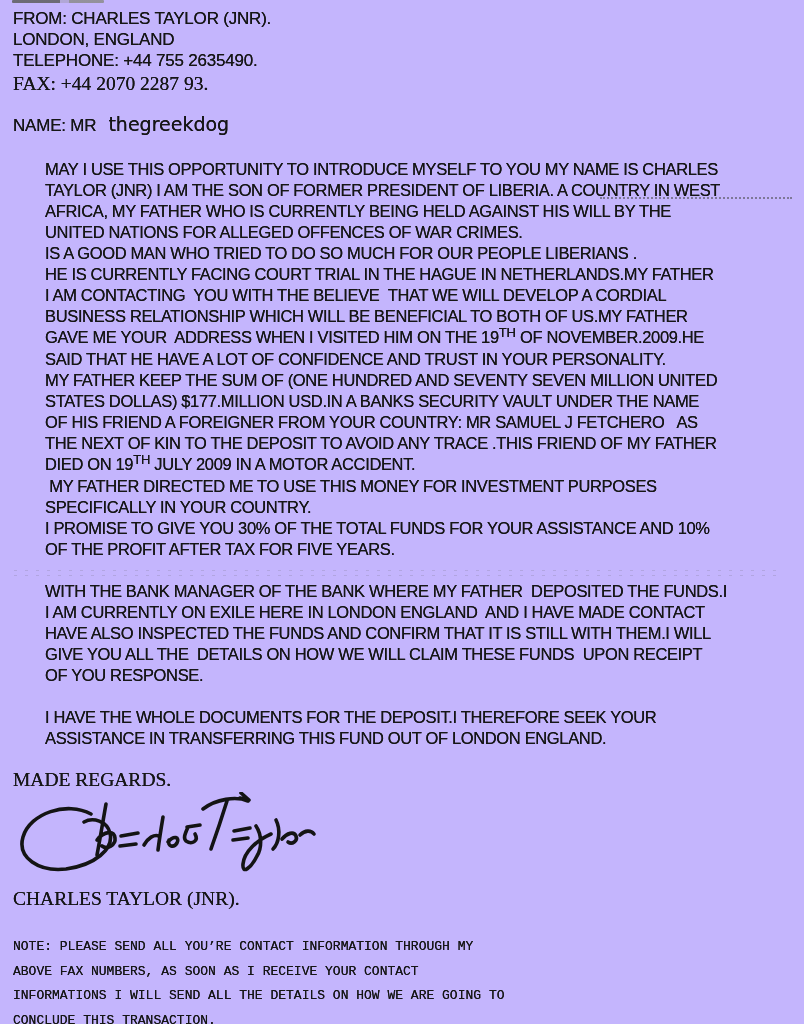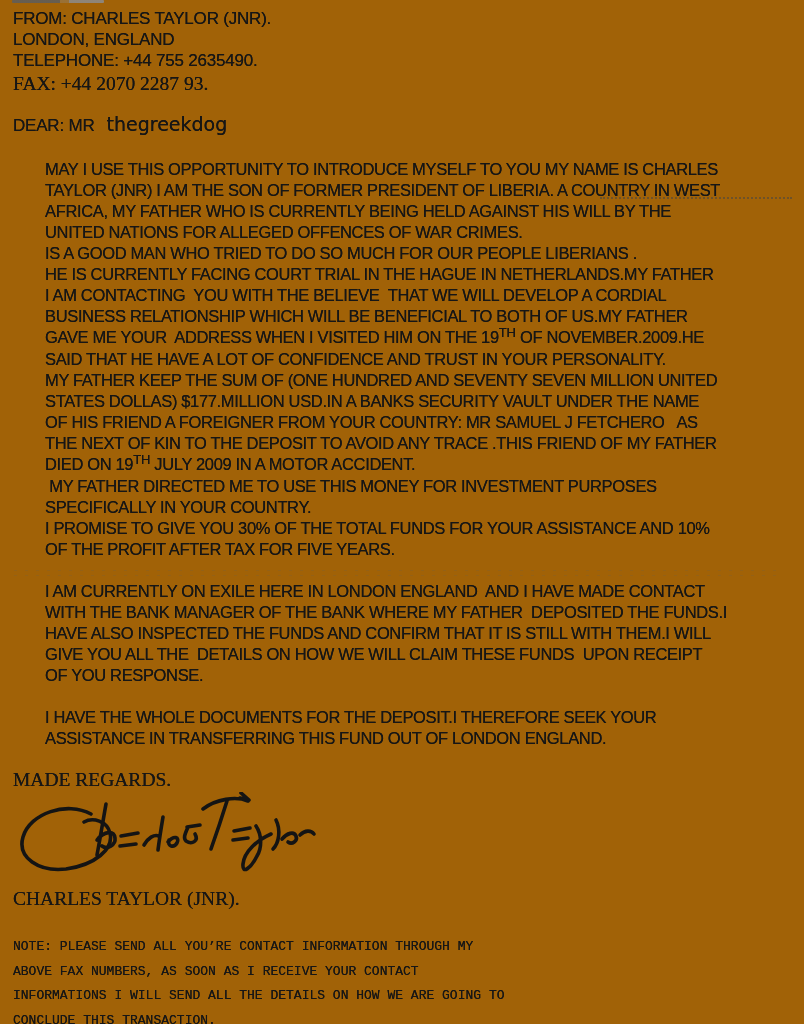--- a/index.html
+++ b/index.html
@@ -1,20 +1,20 @@
 <!DOCTYPE html>
 <html><head>
 <meta charset="utf-8">
 <style>
   html, body { margin: 0; padding: 0; background: #e8e8e8; }
   .scan-page {
     position: relative;
     width: 804px;
     height: 1024px;
-    background: #a16207;
+    background: #c4b5fd;
     color: #161616;
     overflow: hidden;
     margin: 0 auto;
   }
   .content { position: absolute; left: 13px; top: 8px; width: 788px; }
 
   
   .h-sans {
     font-family: "Liberation Sans", sans-serif;
     font-size: 17px; line-height: 21px;
@@ -112,21 +112,21 @@
   <div class="content">
 
     <div id="header">
         <div class="h-sans">FROM: CHARLES TAYLOR (JNR).</div>
         <div class="h-sans">LONDON, ENGLAND</div>
         <div class="h-sans">TELEPHONE: +44 755 2635490.</div>
         <div class="h-serif">FAX: +44 2070 2287 93.</div>
       </div>
 
     <div class="salutation">
-      <span class="sal-prefix">DEAR: MR</span><span class="sal-name">thegreekdog</span>
+      <span class="sal-prefix">NAME: MR</span><span class="sal-name">thegreekdog</span>
     </div>
 
     <div id="body" class="body-block">
         <div class="para">
           <div class="line"><span>MAY I USE THIS OPPORTUNITY TO INTRODUCE MYSELF TO YOU MY NAME IS CHARLES</span></div>
           <div class="line"><span>TAYLOR (JNR) I AM THE SON OF FORMER PRESIDENT OF LIBERIA. A COUNTRY IN WEST</span></div>
           <div class="line"><span>AFRICA, MY FATHER WHO IS CURRENTLY BEING HELD AGAINST HIS WILL BY THE</span></div>
           <div class="line"><span>UNITED NATIONS FOR ALLEGED OFFENCES OF WAR CRIMES.</span></div>
           <div class="line"><span>IS A GOOD MAN WHO TRIED TO DO SO MUCH FOR OUR PEOPLE LIBERIANS .</span></div>
           <div class="line"><span>HE IS CURRENTLY FACING COURT TRIAL IN THE HAGUE IN NETHERLANDS.MY FATHER</span></div>
@@ -138,22 +138,22 @@
           <div class="line"><span>STATES DOLLAS) $177.MILLION USD.IN A BANKS SECURITY VAULT UNDER THE NAME</span></div>
           <div class="line"><span>OF HIS FRIEND A FOREIGNER FROM YOUR COUNTRY: MR SAMUEL J FETCHERO   AS</span></div>
           <div class="line"><span>THE NEXT OF KIN TO THE DEPOSIT TO AVOID ANY TRACE .THIS FRIEND OF MY FATHER</span></div>
           <div class="line"><span>DIED ON 19</span><span class="sup">TH</span><span> JULY 2009 IN A MOTOR ACCIDENT.</span></div>
           <div class="line"><span> MY FATHER DIRECTED ME TO USE THIS MONEY FOR INVESTMENT PURPOSES</span></div>
           <div class="line"><span>SPECIFICALLY IN YOUR COUNTRY.</span></div>
           <div class="line"><span>I PROMISE TO GIVE YOU 30% OF THE TOTAL FUNDS FOR YOUR ASSISTANCE AND 10%</span></div>
           <div class="line"><span>OF THE PROFIT AFTER TAX FOR FIVE YEARS.</span></div>
         </div>
         <div class="para">
+          <div class="line"><span>WITH THE BANK MANAGER OF THE BANK WHERE MY FATHER  DEPOSITED THE FUNDS.I</span></div>
           <div class="line"><span>I AM CURRENTLY ON EXILE HERE IN LONDON ENGLAND  AND I HAVE MADE CONTACT</span></div>
-          <div class="line"><span>WITH THE BANK MANAGER OF THE BANK WHERE MY FATHER  DEPOSITED THE FUNDS.I</span></div>
           <div class="line"><span>HAVE ALSO INSPECTED THE FUNDS AND CONFIRM THAT IT IS STILL WITH THEM.I WILL</span></div>
           <div class="line"><span>GIVE YOU ALL THE  DETAILS ON HOW WE WILL CLAIM THESE FUNDS  UPON RECEIPT</span></div>
           <div class="line"><span>OF YOU RESPONSE.</span></div>
         </div>
         <div class="para">
           <div class="line"><span>I HAVE THE WHOLE DOCUMENTS FOR THE DEPOSIT.I THEREFORE SEEK YOUR</span></div>
           <div class="line"><span>ASSISTANCE IN TRANSFERRING THIS FUND OUT OF LONDON ENGLAND.</span></div>
         </div>
       </div>
 

